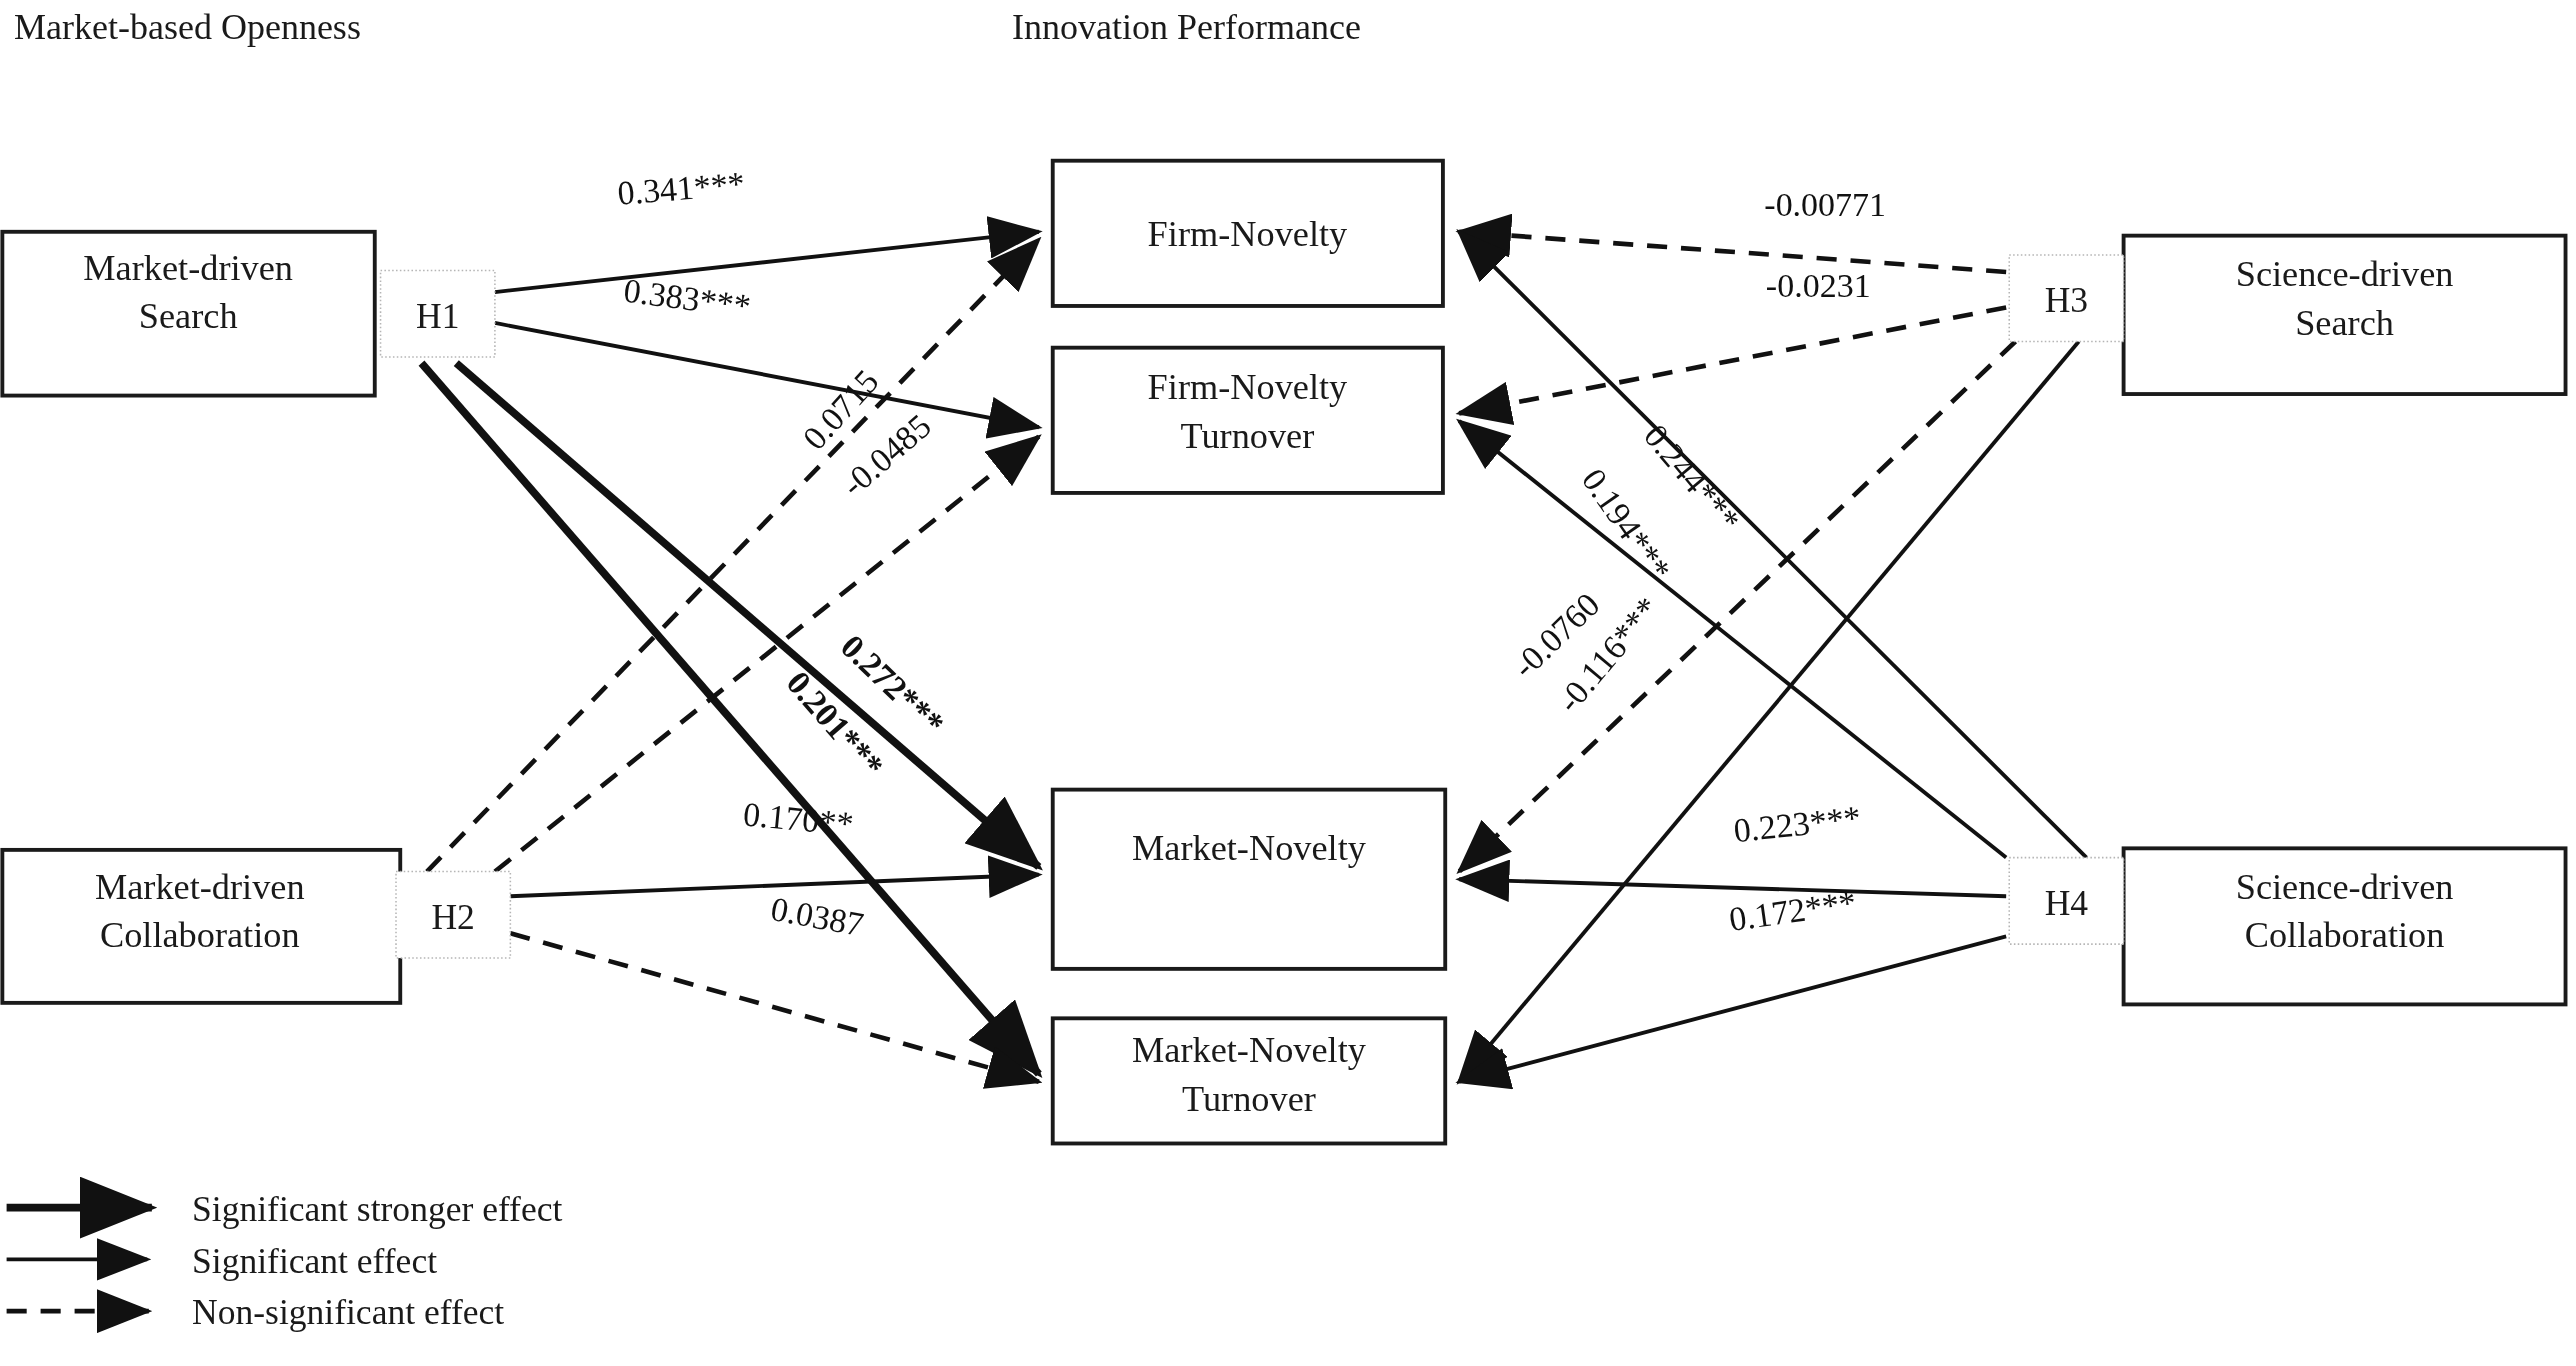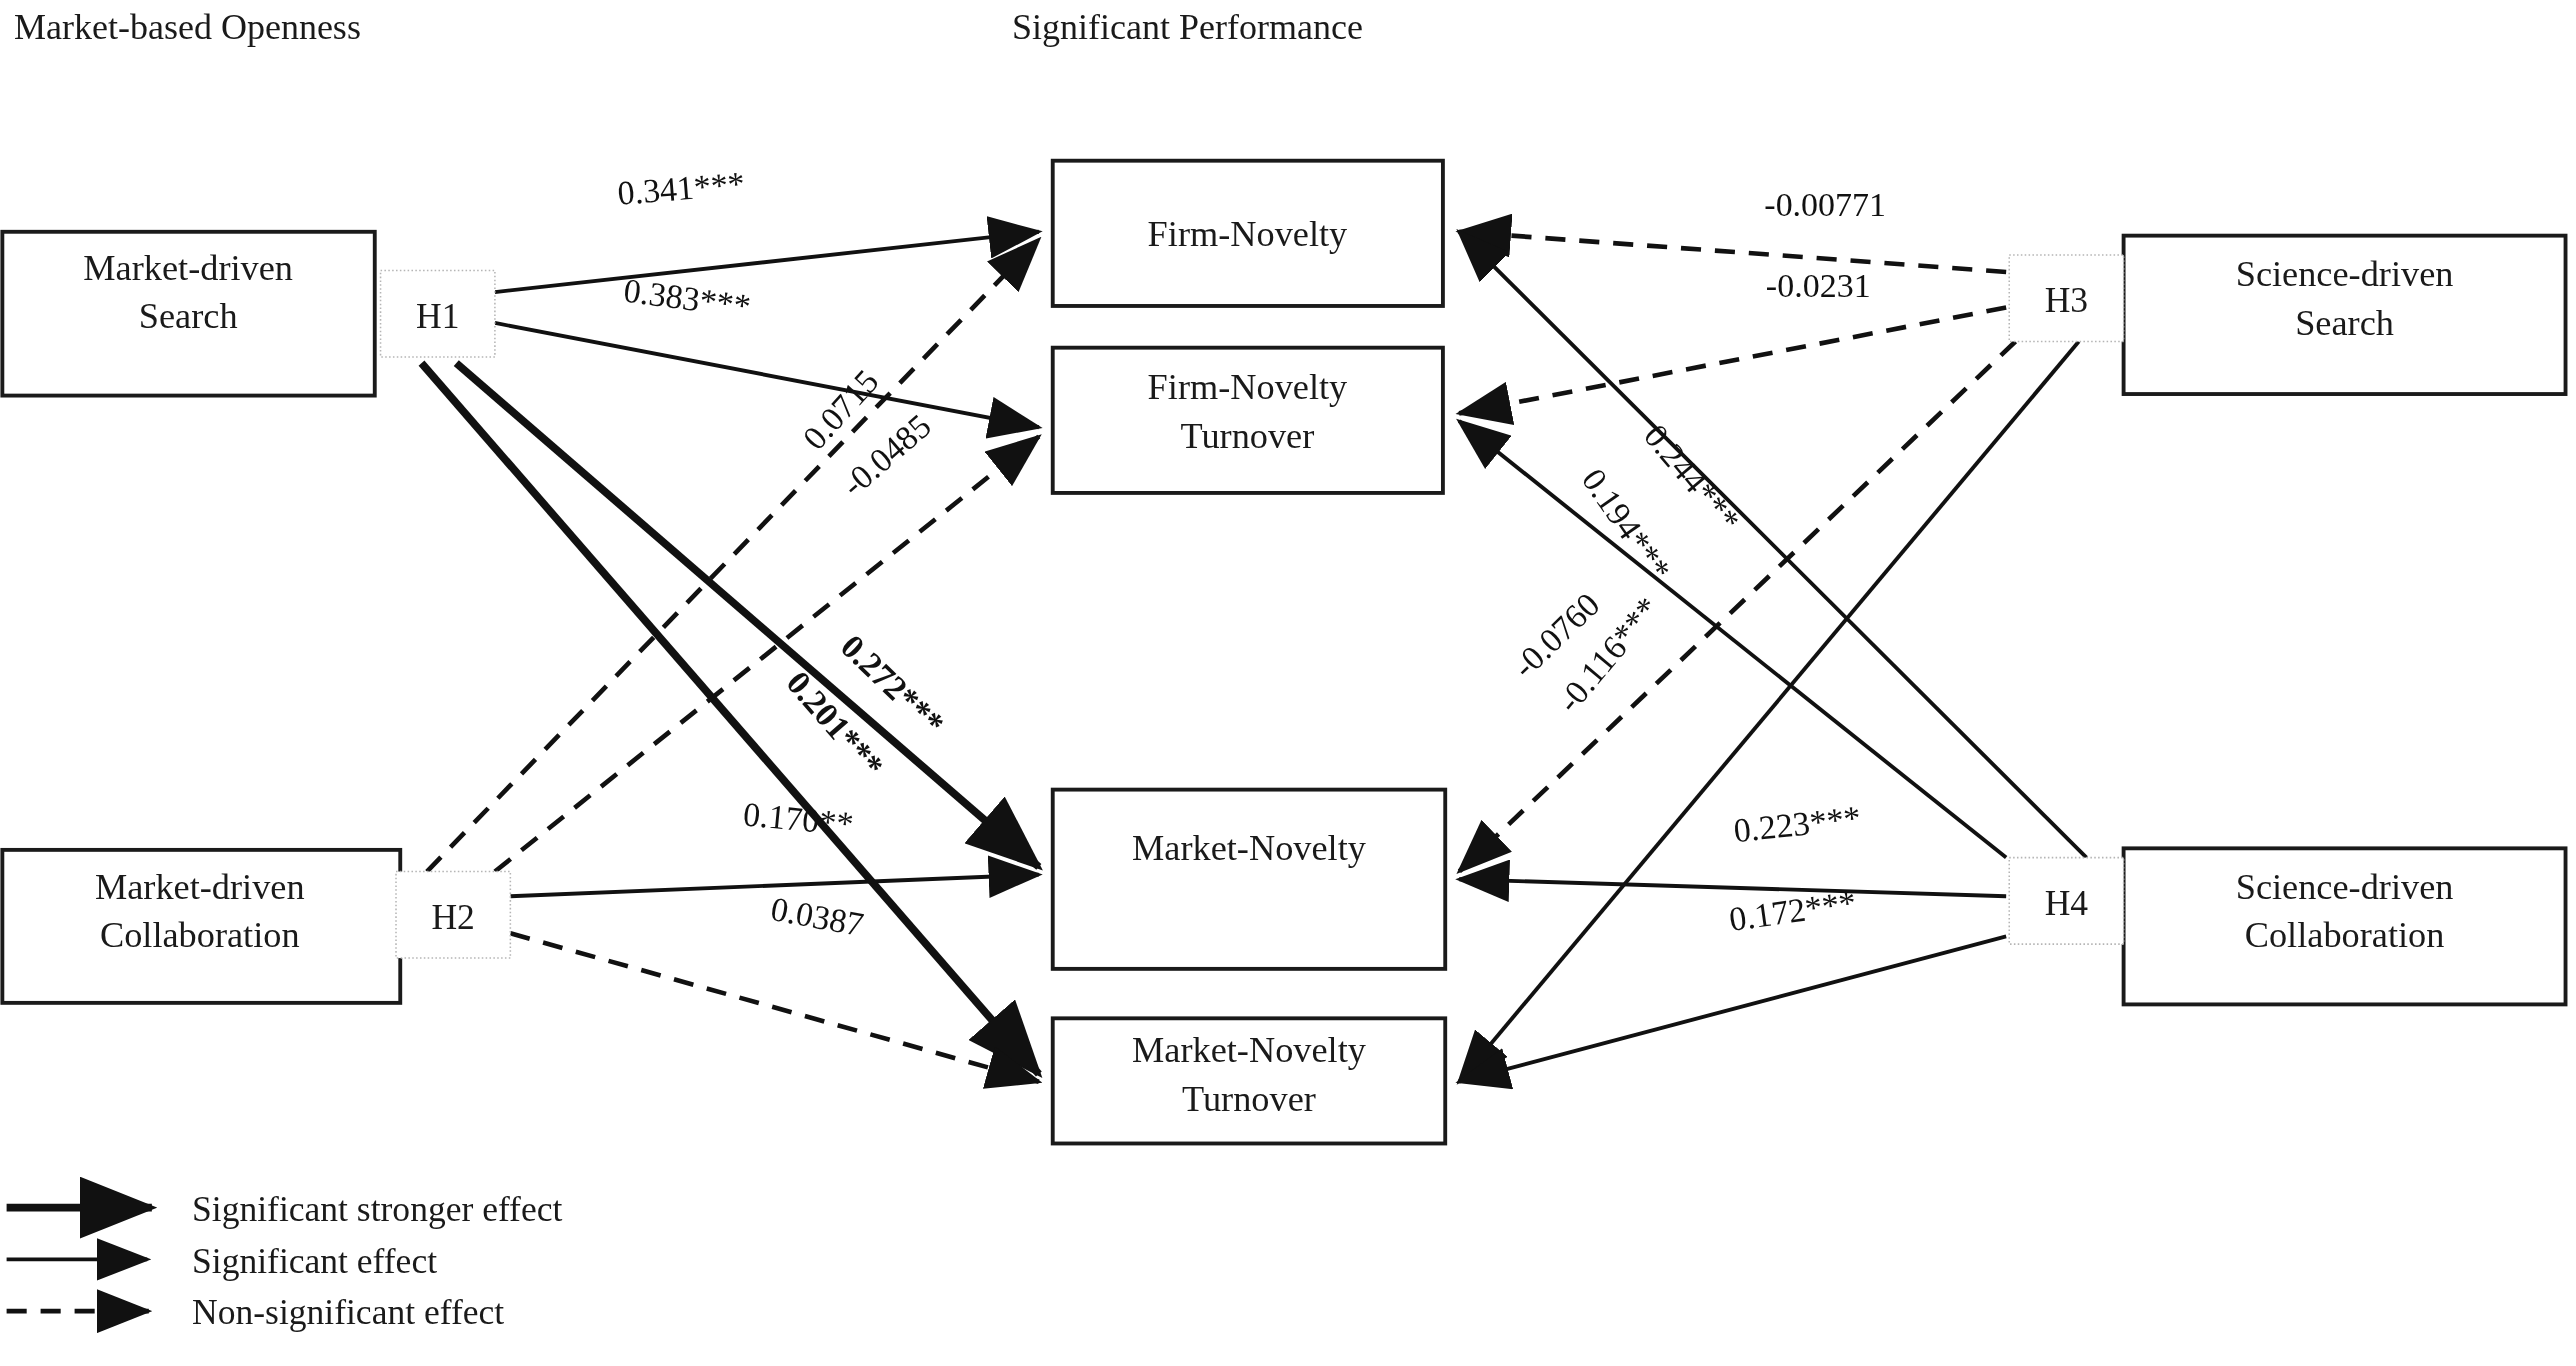--- a/index.html
+++ b/index.html
@@ -153,16 +153,16 @@
         <text class="legendtext" x="248" y="1647">Significant effect</text>
       </g>
       <g>
         <line class="ln-dash" x1="8" y1="1697" x2="192" y2="1697" marker-end="url(#arrDash)"></line>
         <text class="legendtext" x="248" y="1714">Non-significant effect</text>
       </g>
     </g>
   </svg>
 
   <div class="hdr" style="left:14px;top:6.2px;">Market-based Openness</div>
-  <div class="hdr" style="left:1012px;top:6.2px;">Significant Performance</div>
+  <div class="hdr" style="left:1012px;top:6.2px;">Innovation Performance</div>
 
 </div>
 
 
 </body></html>

